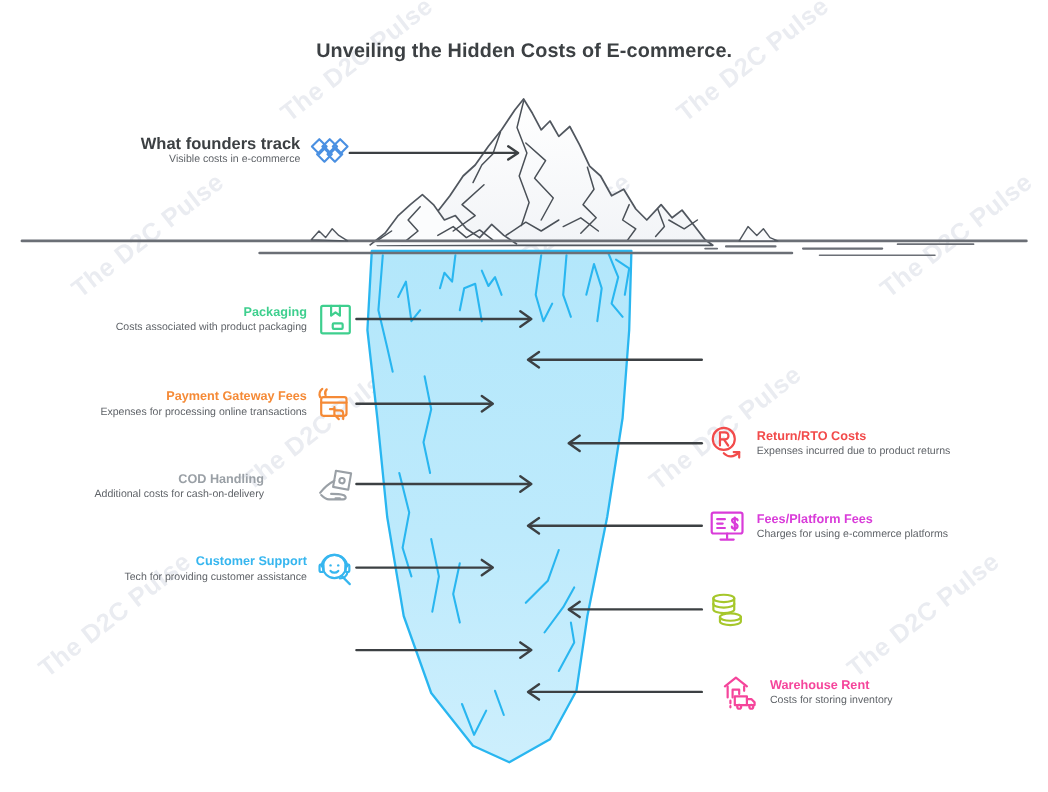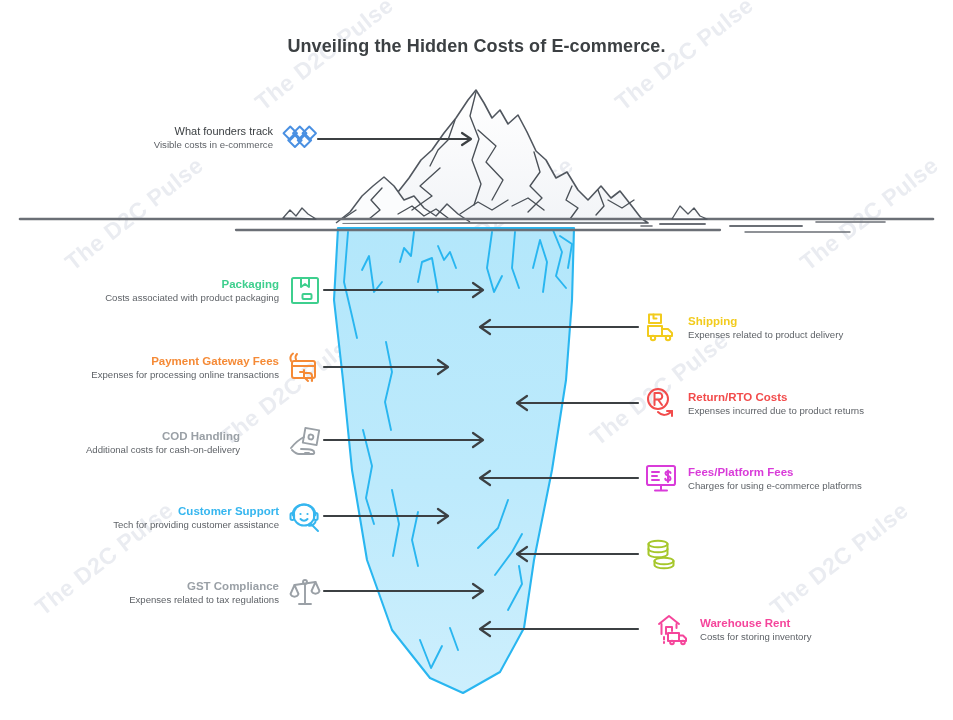--- a/index.html
+++ b/index.html
@@ -41,21 +41,21 @@
   .lbl.left{flex-direction:row;}
   .lbl .txt{display:block;}
   .lbl.left .txt{text-align:right;padding-right:9px;}
   .lbl.right .txt{text-align:left;padding-left:10px;}
   .ttl{font-size:11.5px;font-weight:bold;line-height:14px;white-space:nowrap;}
   .sub{font-size:9.6px;color:#5f6368;line-height:13px;white-space:nowrap;}
   .ico{width:34px;height:34px;flex:0 0 34px;display:block;}
 
   
   #topLabel .ico{width:36px;height:30px;flex:0 0 36px;}
-  #topLabel .ttl{color:#3c4043;font-weight:normal;font-size:11px;}
+  #topLabel .ttl{color:#3c4043;font-weight:bold;font-size:15px;}
 </style>
 </head>
 <body>
 
 <div id="stage">
 
   <div class="wm" style="left:250px;top:95px;">The D2C Pulse</div>
   <div class="wm" style="left:610px;top:95px;">The D2C Pulse</div>
   <div class="wm" style="left:60px;top:255px;">The D2C Pulse</div>
   <div class="wm" style="left:430px;top:255px;">The D2C Pulse</div>
@@ -272,53 +272,21 @@
         <rect x="26" y="13" width="3.6" height="7" rx="1.7"></rect>
         <path d="M27.8,20 C27.8,24 24,25.8 21,25.8"></path>
         <circle cx="12.5" cy="14" r="1.1" fill="#36b6ef" stroke="none"></circle>
         <circle cx="19.5" cy="14" r="1.1" fill="#36b6ef" stroke="none"></circle>
         <path d="M12.5,19 C14.5,21.2 17.5,21.2 19.5,19"></path>
         <path d="M23,24 L30,31"></path>
       </g>
     </svg>
   </div>
 
-  <div class="lbl left" style="left:80px;top:575px;width:242px;">
-    <div class="txt" style="flex:1;">
-      <div class="ttl" style="color:#9aa0a6;">GST Compliance</div>
-      <div class="sub">Expenses related to tax regulations</div>
-    </div>
-    <svg class="ico" viewBox="0 0 34 34">
-      <g fill="none" stroke="#9aa0a6" stroke-width="1.9" stroke-linejoin="round" stroke-linecap="round">
-        <circle cx="17" cy="7" r="2"></circle>
-        <path d="M17,9 L17,29"></path>
-        <path d="M11,29 L23,29"></path>
-        <path d="M6.5,10 L27.5,7"></path>
-        <path d="M6.5,10 L2.5,19 A4.3,4.3 0 0 0 10.5,19 Z"></path>
-        <path d="M27.5,7 L23.5,16 A4.3,4.3 0 0 0 31.5,16 Z"></path>
-      </g>
-    </svg>
-  </div>
-
-  <div class="lbl right" style="left:644px;top:310px;width:260px;">
-    <svg class="ico" viewBox="0 0 34 34">
-      <g fill="none" stroke="#f2cb1d" stroke-width="2" stroke-linejoin="round" stroke-linecap="round">
-        <path d="M5,4.5 L17,4.5 L17,13 L5,13 Z"></path>
-        <path d="M9.5,4.5 L9.5,8.5 L12.5,8.5"></path>
-        <path d="M4,16 L18,16 L18,26 L4,26 Z"></path>
-        <path d="M18,19 L24,19 L28,23 L28,26 L18,26"></path>
-        <circle cx="9" cy="28" r="2.2"></circle>
-        <circle cx="24" cy="28" r="2.2"></circle>
-      </g>
-    </svg>
-    <div class="txt" style="flex:1;">
-      <div class="ttl" style="color:#f2cb1d;">Shipping</div>
-      <div class="sub">Expenses related to product delivery</div>
-    </div>
-  </div>
+
 
   <div class="lbl right" style="left:644px;top:386px;width:260px;">
     <svg class="ico" viewBox="0 0 34 34">
       <g fill="none" stroke="#f24b4b" stroke-width="2" stroke-linejoin="round" stroke-linecap="round">
         <circle cx="14" cy="13" r="10"></circle>
         <path d="M10.5,19 L10.5,7 L15,7 A3.2,3.2 0 0 1 15,13.5 L10.5,13.5 M14,13.5 L18,19"></path>
         <path d="M14,26 C18,30 23,30 28,25"></path>
         <path d="M28,25 L23,25 M28,25 L28,30"></path>
       </g>
     </svg>

